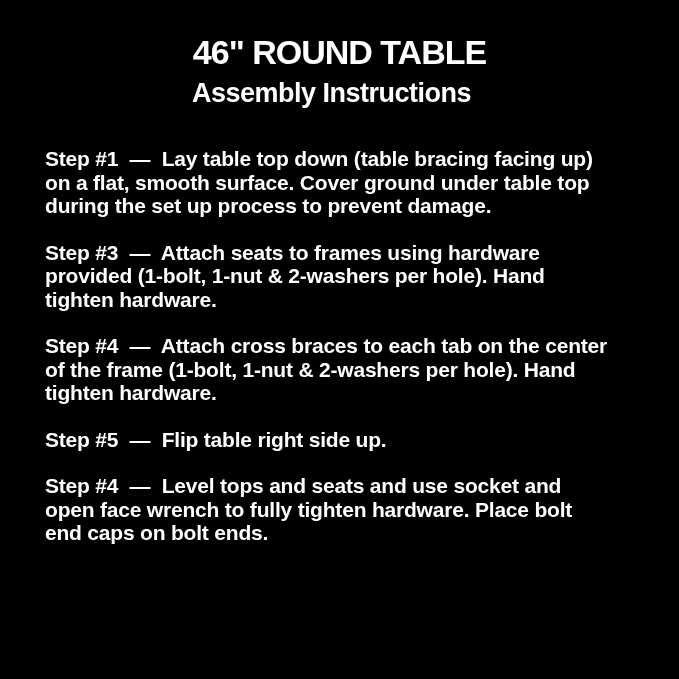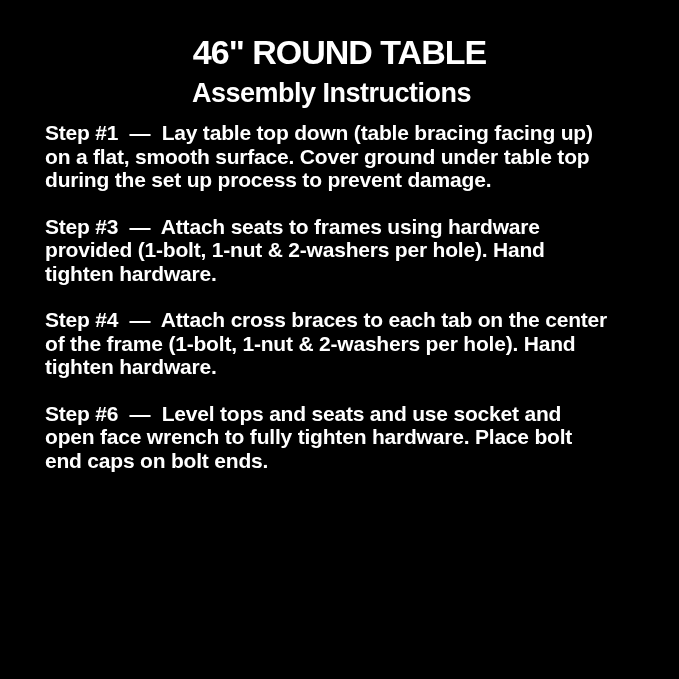--- a/index.html
+++ b/index.html
@@ -30,21 +30,21 @@
     letter-spacing: -1px;
     margin: 0;
   }
   .subtitle {
     font-size: 27px;
     line-height: 30px;
     letter-spacing: -0.5px;
     margin: 7px 16px 0 0;
   }
   .steps {
-    margin-top: 13px;
+    margin-top: 39px;
     padding-left: 45px;
     padding-right: 34px;
   }
   .step {
     font-size: 21px;
     line-height: 23.5px;
     letter-spacing: -0.2px;
     margin: 0 0 23px 0;
     white-space: pre-wrap;
   }
@@ -63,17 +63,18 @@
   <div class="steps">
     <p class="step">Step #1  —  Lay table top down (table bracing facing up)
 on a flat, smooth surface. Cover ground under table top
 during the set up process to prevent damage.</p>
     <p class="step">Step #3  —  Attach seats to frames using hardware
 provided (1-bolt, 1-nut &amp; 2-washers per hole). Hand
 tighten hardware.</p>
     <p class="step">Step #4  —  Attach cross braces to each tab on the center
 of the frame (1-bolt, 1-nut &amp; 2-washers per hole). Hand
 tighten hardware.</p>
-    <p class="step">Step #6  —  Level tops and seats and use socket and
+    <p class="step">Step #5  —  Flip table right side up.</p>
+    <p class="step">Step #4  —  Level tops and seats and use socket and
 open face wrench to fully tighten hardware. Place bolt
 end caps on bolt ends.</p>
   </div>
 </div>
 
 </body></html>

